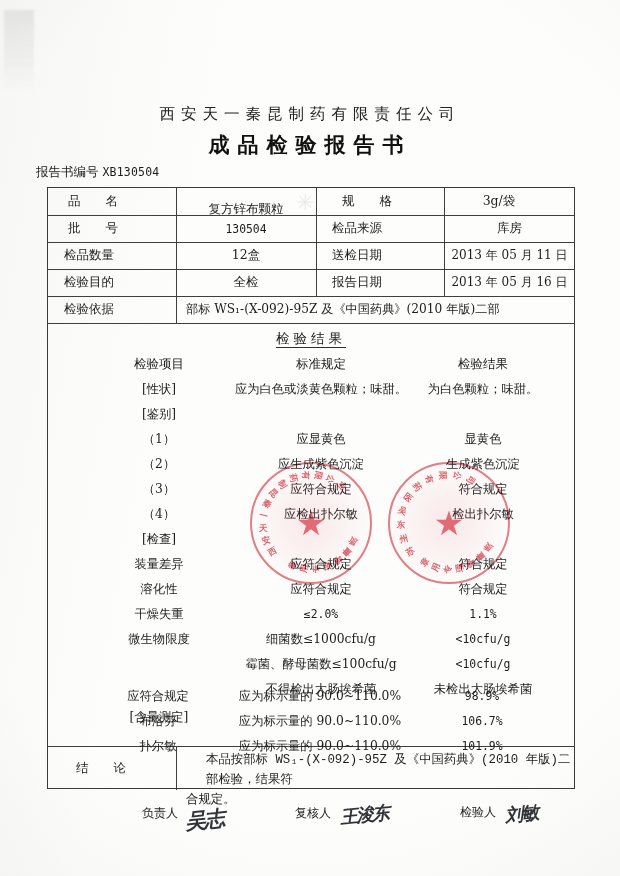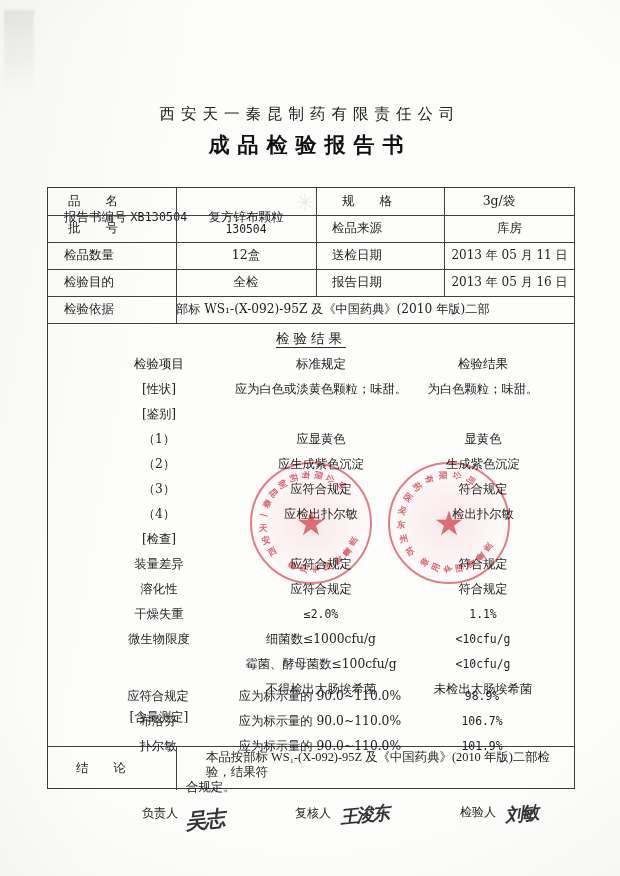--- a/index.html
+++ b/index.html
@@ -52,26 +52,25 @@
     top: 131px;
     text-align: center;
     font-size: 21px;
     font-weight: bold;
     letter-spacing: 8px;
     font-family: "DejaVu Serif", "Liberation Serif", serif;
     color: #111;
   }
   .report-no {
     position: absolute;
-    left: 64px;
+    left: 36px;
     top: 164px;
     font-size: 12.5px;
     font-family: "DejaVu Serif", "Liberation Serif", serif;
     white-space: nowrap;
-    margin-top: 45px;
   }
   .report-no .num {
     font-family: "DejaVu Sans Mono", "Liberation Mono", monospace;
     font-size: 11.5px;
     letter-spacing: 0.2px;
   }
 
   
   #frame {
     position: absolute;
@@ -140,23 +139,23 @@
     color: #1d1d1d;
   }
   .c-item   { width: 150px; text-align: center; }
   .c-spec   { width: 250px; text-align: center; }
   .c-result { width: 160px; text-align: center; }
 
   .mono { font-family: "DejaVu Sans Mono", "Liberation Mono", monospace; font-size: 11.4px; }
 
   .concl-text {
     position: absolute;
-    font-family: Liberation Serif, serif;
+    font-family: Liberation Mono, monospace;
     font-size: 12.4px;
-    line-height: 15px;
+    line-height: 20px;
     color: #1d1d1d;
   }
   .concl-text .indent { padding-left: 20px; }
 
   
   .sig-label {
     position: absolute;
     font-family: "DejaVu Serif", "Liberation Serif", serif;
     font-size: 12px;
     color: #1d1d1d;
@@ -247,21 +246,21 @@
 
     <div class="vline" style="left:128px; height:135px"></div>
     <div class="vline" style="left:268px; height:108px"></div>
     <div class="vline" style="left:396px; height:108px"></div>
 
     <div class="vline" style="left:128px; top:558px; height:44px"></div>
 
     <div class="cellbox lbl" style="left:0;top:0;width:128px;height:27px;padding:0 20px">
       <span>品　　名</span>
     </div>
-    <div class="cellbox ctr" style="left:128px;top:16px;width:140px;height:27px">复方锌布颗粒</div>
+    <div class="cellbox ctr" style="left:128px;top:8px;width:140px;height:27px">复方锌布颗粒</div>
     <div class="cellbox lbl" style="left:268px;top:0;width:128px;height:27px;padding:0 26px">
       <span>规　　格</span>
     </div>
     <div class="cellbox ctr" style="left:396px;top:0;width:110px;height:27px">3g/袋</div>
 
     <div class="cellbox lbl" style="left:0;top:27px;width:128px;height:27px;padding:0 20px">
       <span>批　　号</span>
     </div>
     <div class="cellbox ctr mono" style="left:128px;top:27px;width:140px;height:27px">130504</div>
     <div class="cellbox lbl" style="left:268px;top:27px;width:128px;height:27px;padding:4px 16px">
@@ -283,21 +282,21 @@
     </div>
     <div class="cellbox ctr" style="left:128px;top:81px;width:140px;height:27px">全检</div>
     <div class="cellbox lbl" style="left:268px;top:81px;width:128px;height:27px;padding:0 16px">
       <span>报告日期</span>
     </div>
     <div class="cellbox ctr" style="left:396px;top:81px;width:131px;height:27px;font-size:12px">2013 年 05 月 16 日</div>
 
     <div class="cellbox lbl" style="left:0;top:108px;width:128px;height:27px;padding:0 16px">
       <span>检验依据</span>
     </div>
-    <div class="cellbox" style="left:128px;top:108px;width:380px;height:27px;font-size:12.2px">部标 WS₁-(X-092)-95Z 及《中国药典》(2010 年版)二部</div>
+    <div class="cellbox" style="left:128px;top:108px;width:380px;height:27px;padding-left:10px;font-size:12.2px">部标 WS₁-(X-092)-95Z 及《中国药典》(2010 年版)二部</div>
 
     <div class="res-title" style="top:142px">
       <span>检验结果</span>
     </div>
 
     <div class="colhdr c-item" style="left:36px;  top:168px">检验项目</div>
     <div class="colhdr c-spec" style="left:148px; top:168px">标准规定</div>
     <div class="colhdr c-result" style="left:355px; top:168px">检验结果</div>
 
     <div class="rowcell c-item" style="left:36px;  top:193px">[性状]</div>

